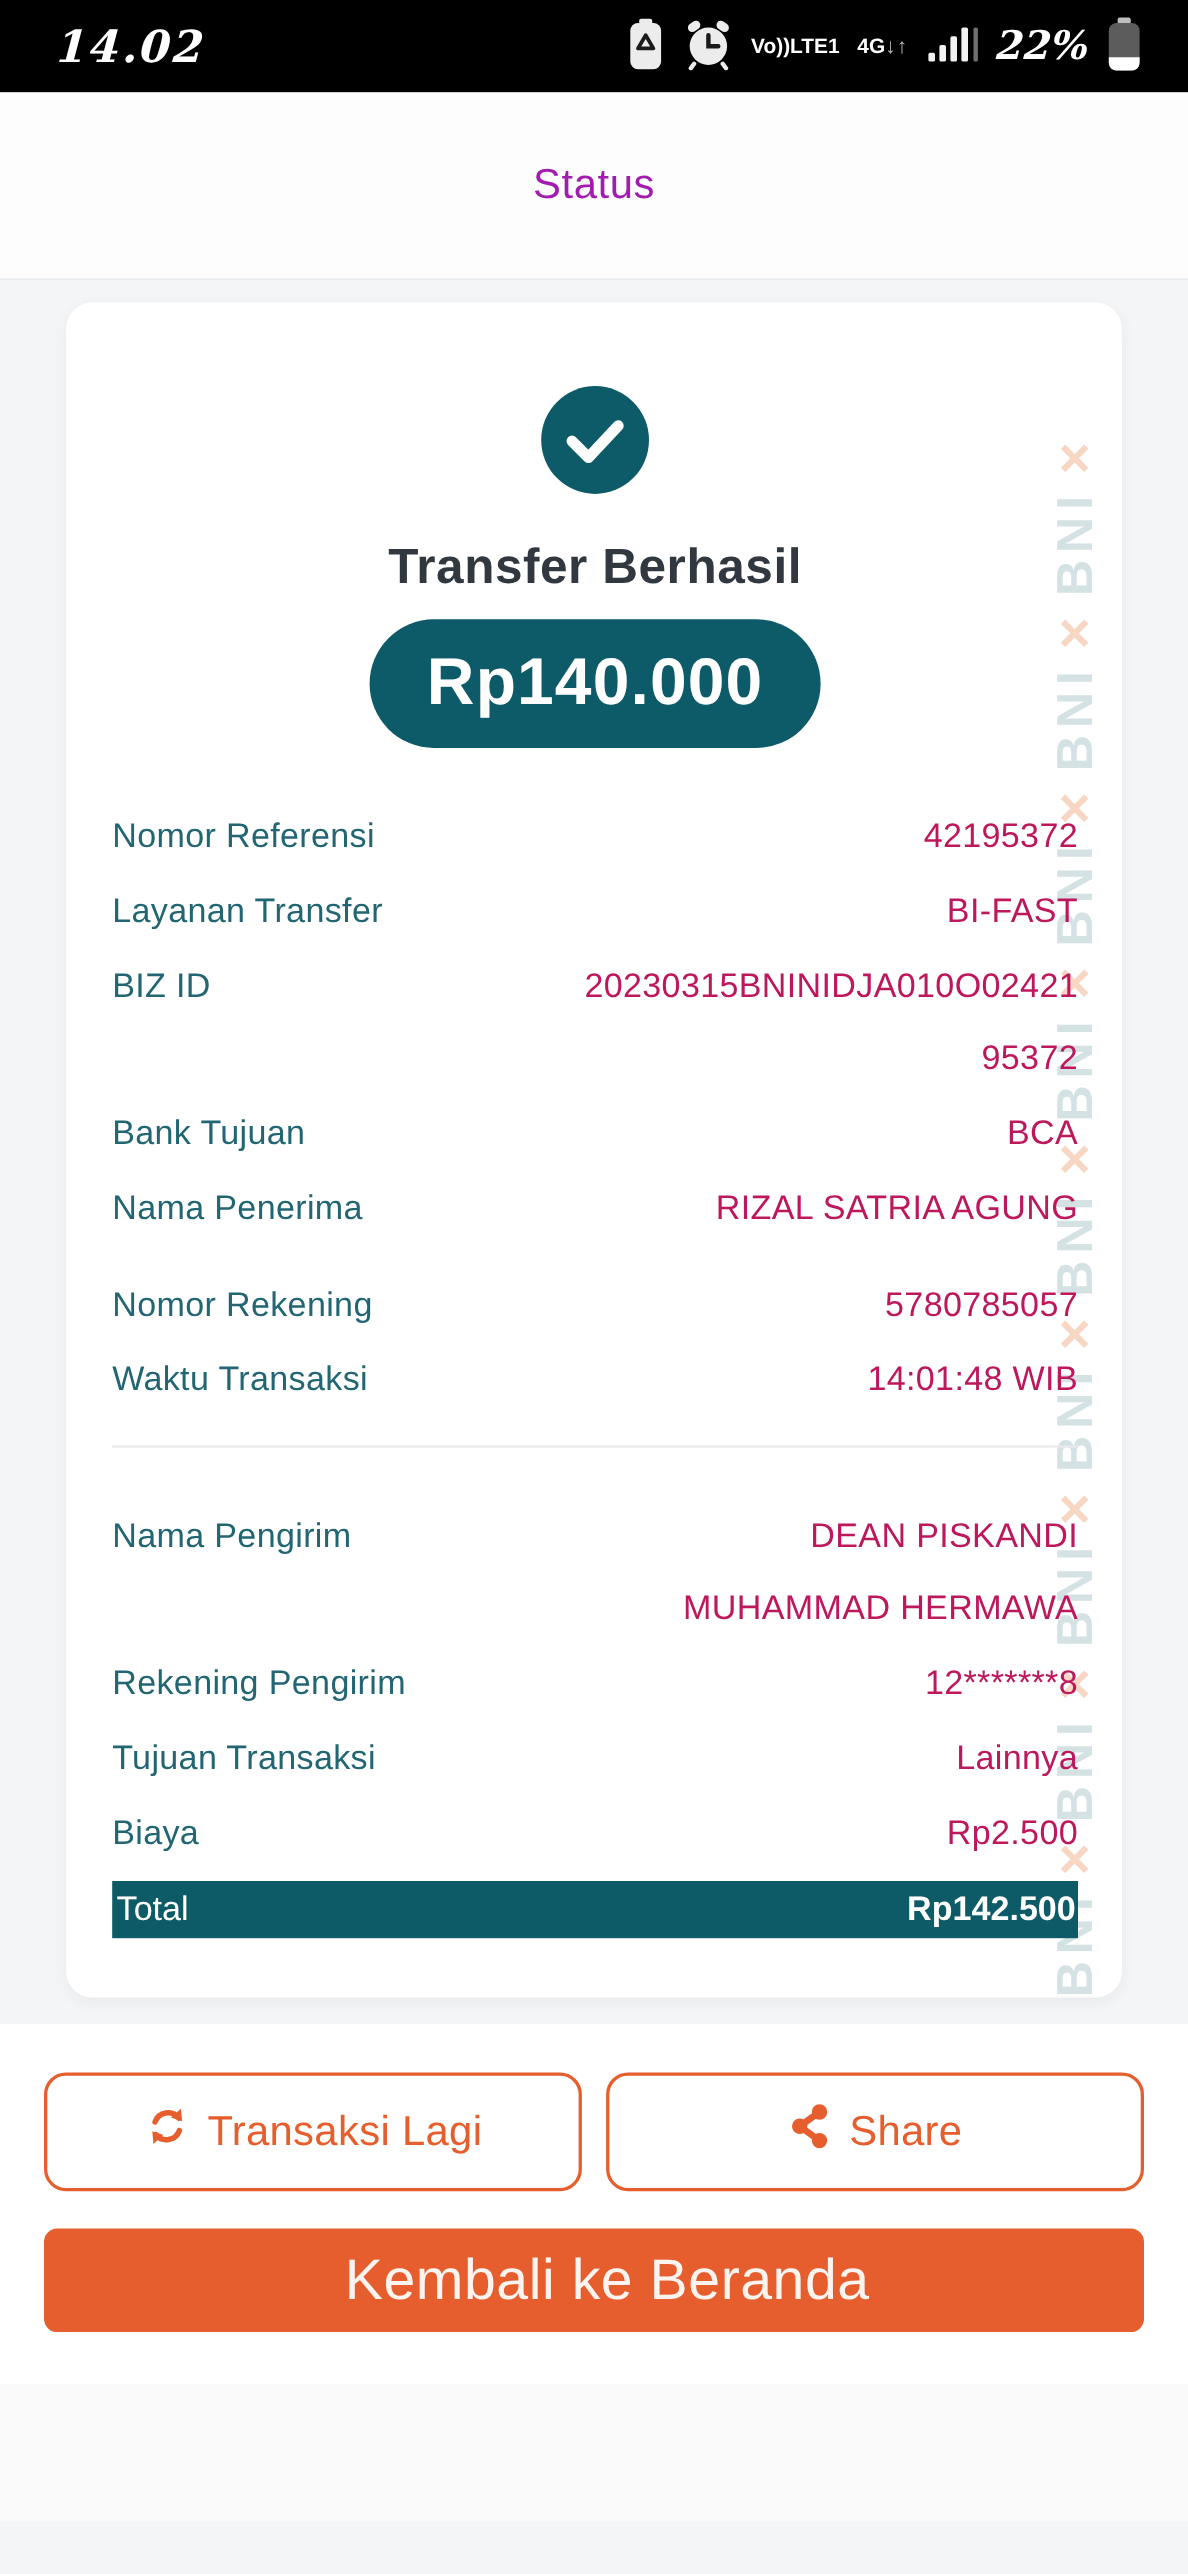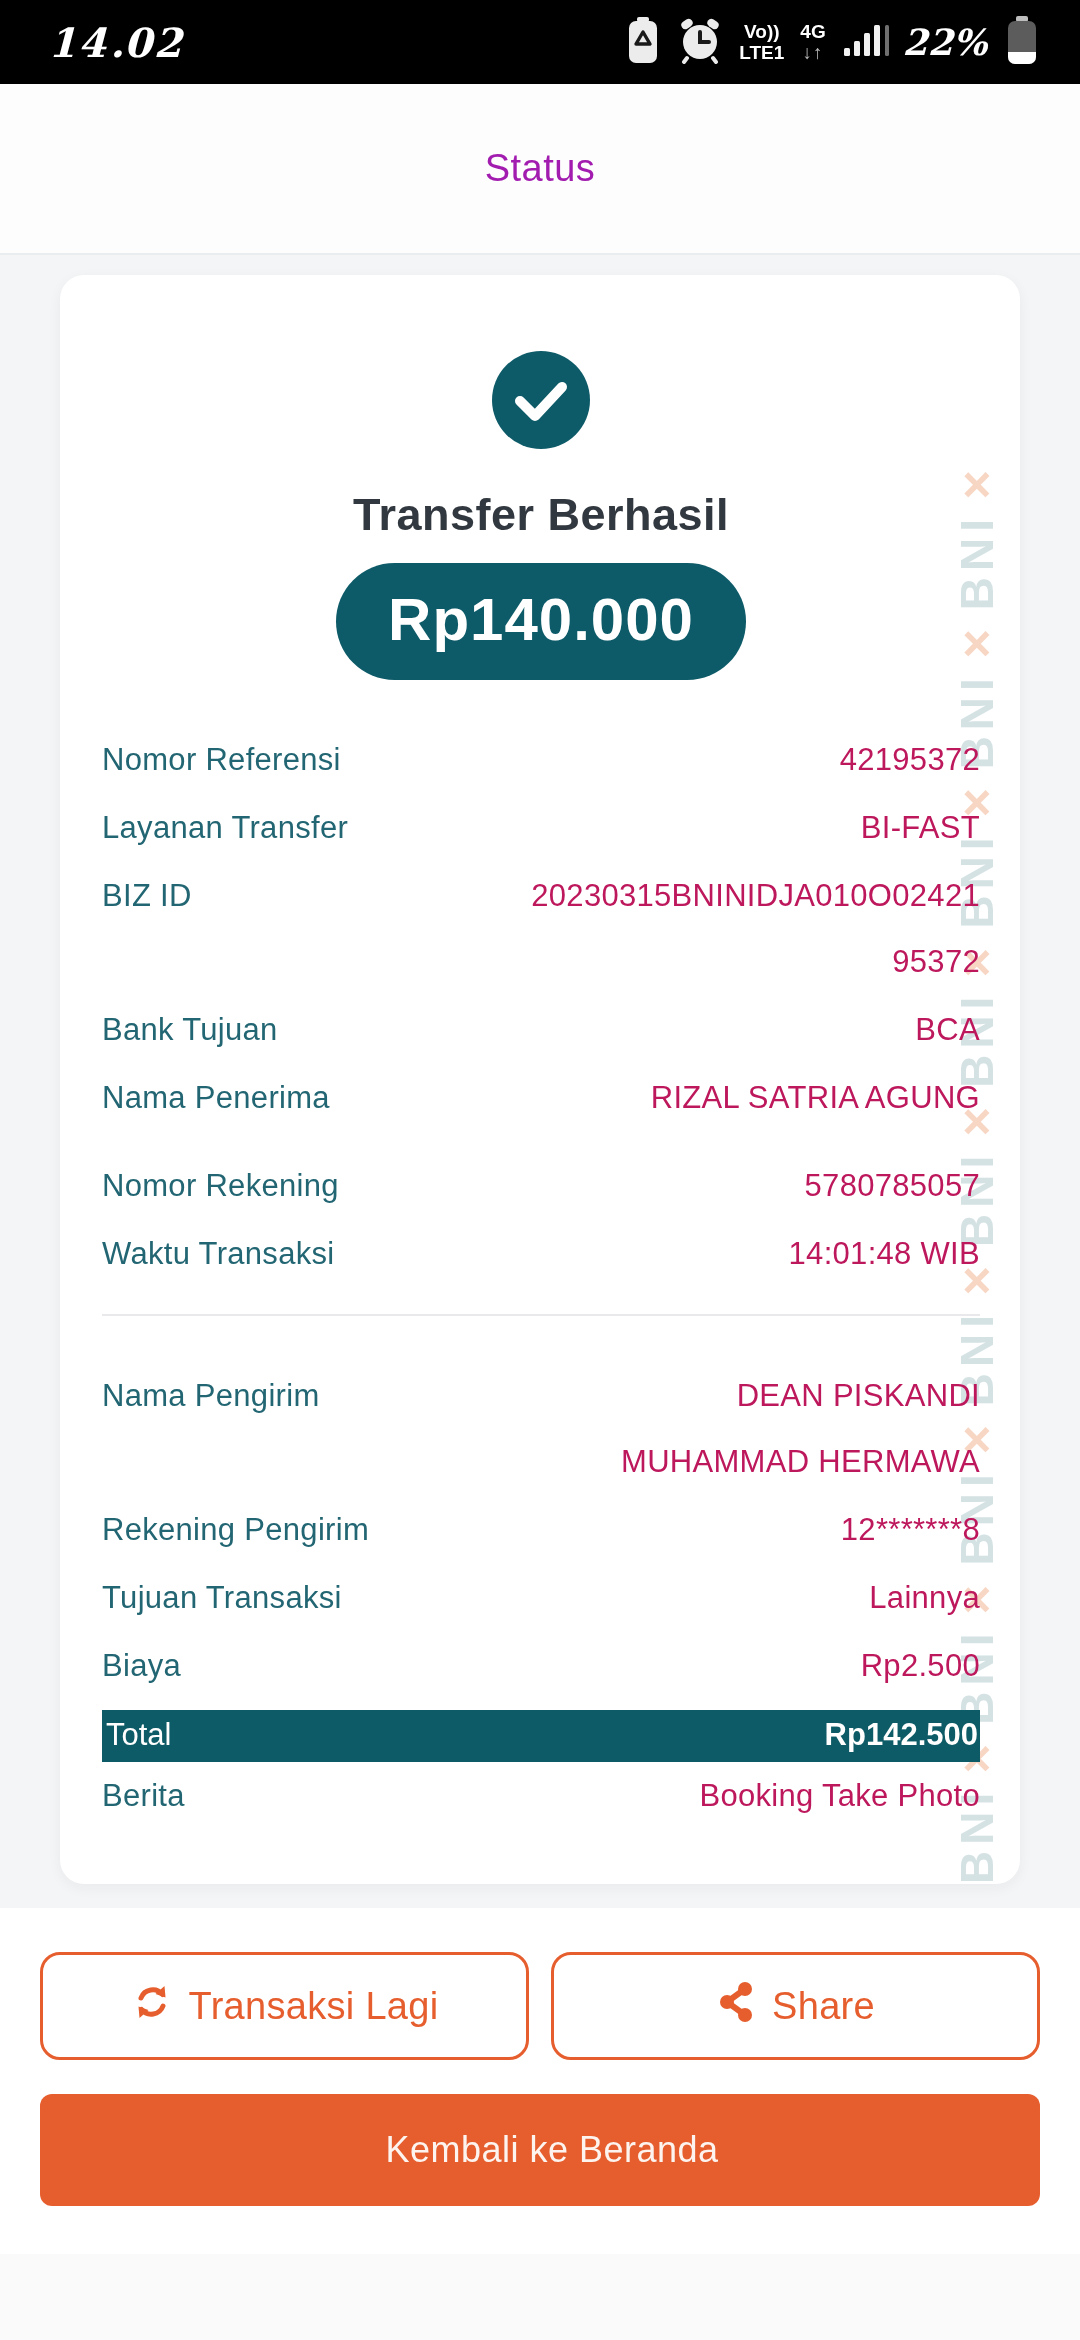--- a/index.html
+++ b/index.html
@@ -4,21 +4,21 @@
 <style>
   * { margin:0; padding:0; box-sizing:border-box; }
   html,body { width:1080px; height:2340px; overflow:hidden; }
   body { font-family:"Liberation Sans", sans-serif; background:#f4f5f6; }
   .phone { width:1080px; height:2340px; display:flex; flex-direction:column; position:relative; }
 
   
   .statusbar { height:84px; background:#000; display:flex; align-items:center; justify-content:space-between; padding:0 42px 0 52px; flex:none; }
   .sb-time { color:#fff; font-family:"DejaVu Serif", serif; font-style:italic; font-weight:700; font-size:40px; letter-spacing:2px; transform:skewX(-4deg); }
   .sb-right { display:flex; align-items:center; gap:16px; }
-  .sb-stack { display:flex; flex-direction:column; align-items:center; line-height:21px; color:#fff; font-size:19px; font-weight:700; }
+  .sb-stack { display:flex; flex-direction:row; align-items:center; line-height:21px; color:#fff; font-size:19px; font-weight:700; }
   .sb-stack .dim { color:#b9b9b9; font-weight:400; letter-spacing:1px; }
   .sb-pct { color:#fff; font-family:"DejaVu Serif", serif; font-style:italic; font-weight:700; font-size:36px; transform:skewX(-4deg); }
 
   
   .header { height:171px; background:#fdfdfe; display:flex; align-items:center; justify-content:center; border-bottom:2px solid #e9edf0; flex:none; }
   .header-title { font-size:38px; font-weight:500; color:#a21caf; letter-spacing:0.5px; }
 
   
   .page { flex:1; background:#f4f5f6; padding-top:20px; display:flex; flex-direction:column; }
 
@@ -49,21 +49,21 @@
   .divider { height:2px; background:#e9e9ec; margin:26px 0 10px; }
 
   .total-row { background:#0d5b66; display:flex; justify-content:space-between; align-items:center; padding:7px 2px 9px 4px; margin-top:10px; }
   .total-label { color:#fff; font-size:31px; font-weight:400; }
   .total-value { color:#fff; font-size:31px; font-weight:700; }
 
   
   .actions { background:#fff; margin-top:24px; padding:44px 40px 48px; }
   .actions-row { display:flex; gap:22px; }
   .btn-outline { flex:1; height:108px; border:3px solid #e65e2e; border-radius:20px; background:#fff; color:#e65e2e; font-size:38px; font-weight:400; display:flex; align-items:center; justify-content:center; gap:16px; cursor:pointer; font-family:inherit; letter-spacing:0.3px; }
-  .btn-fill { width:100%; height:112px; margin-top:34px; border:none; border-radius:12px; background:#e65e2e; color:#fdf4ef; font-size:36px; font-weight:400; cursor:pointer; font-family:inherit; letter-spacing:0.5px;padding-left:24px; }
+  .btn-fill { width:100%; height:94px; margin-top:34px; border:none; border-radius:12px; background:#e65e2e; color:#fdf4ef; font-size:52px; font-weight:400; cursor:pointer; font-family:inherit; letter-spacing:0.5px;padding-left:24px; }
 
   .strip { height:124px; background:#fafafa; margin-top:0; }
 </style>
 </head>
 <body>
 
 <div class="phone">
 
   <div class="statusbar">
     <div class="sb-time">14.02</div>
@@ -193,24 +193,20 @@
               <div class="row-label">Biaya</div>
               <div class="row-value">Rp2.500</div>
             </div>
           </div>
 
         <div class="total-row">
           <span class="total-label">Total</span>
           <span class="total-value">Rp142.500</span>
         </div>
 
-        <div class="row">
-          <div class="row-label">Berita</div>
-          <div class="row-value">Booking Take Photo</div>
-        </div>
       </div>
     </div>
 
     <div class="actions">
       <div class="actions-row">
         <button class="btn-outline">
           <span>
             <svg width="42" height="42" viewBox="0 0 42 42">
               <path d="M10 17 a12.5 12.5 0 0 1 21.5 -3.5" fill="none" stroke="#e65e2e" stroke-width="5" stroke-linecap="round"></path>
               <polygon points="33.5,5 34.5,16.5 24.5,13" fill="#e65e2e"></polygon>

